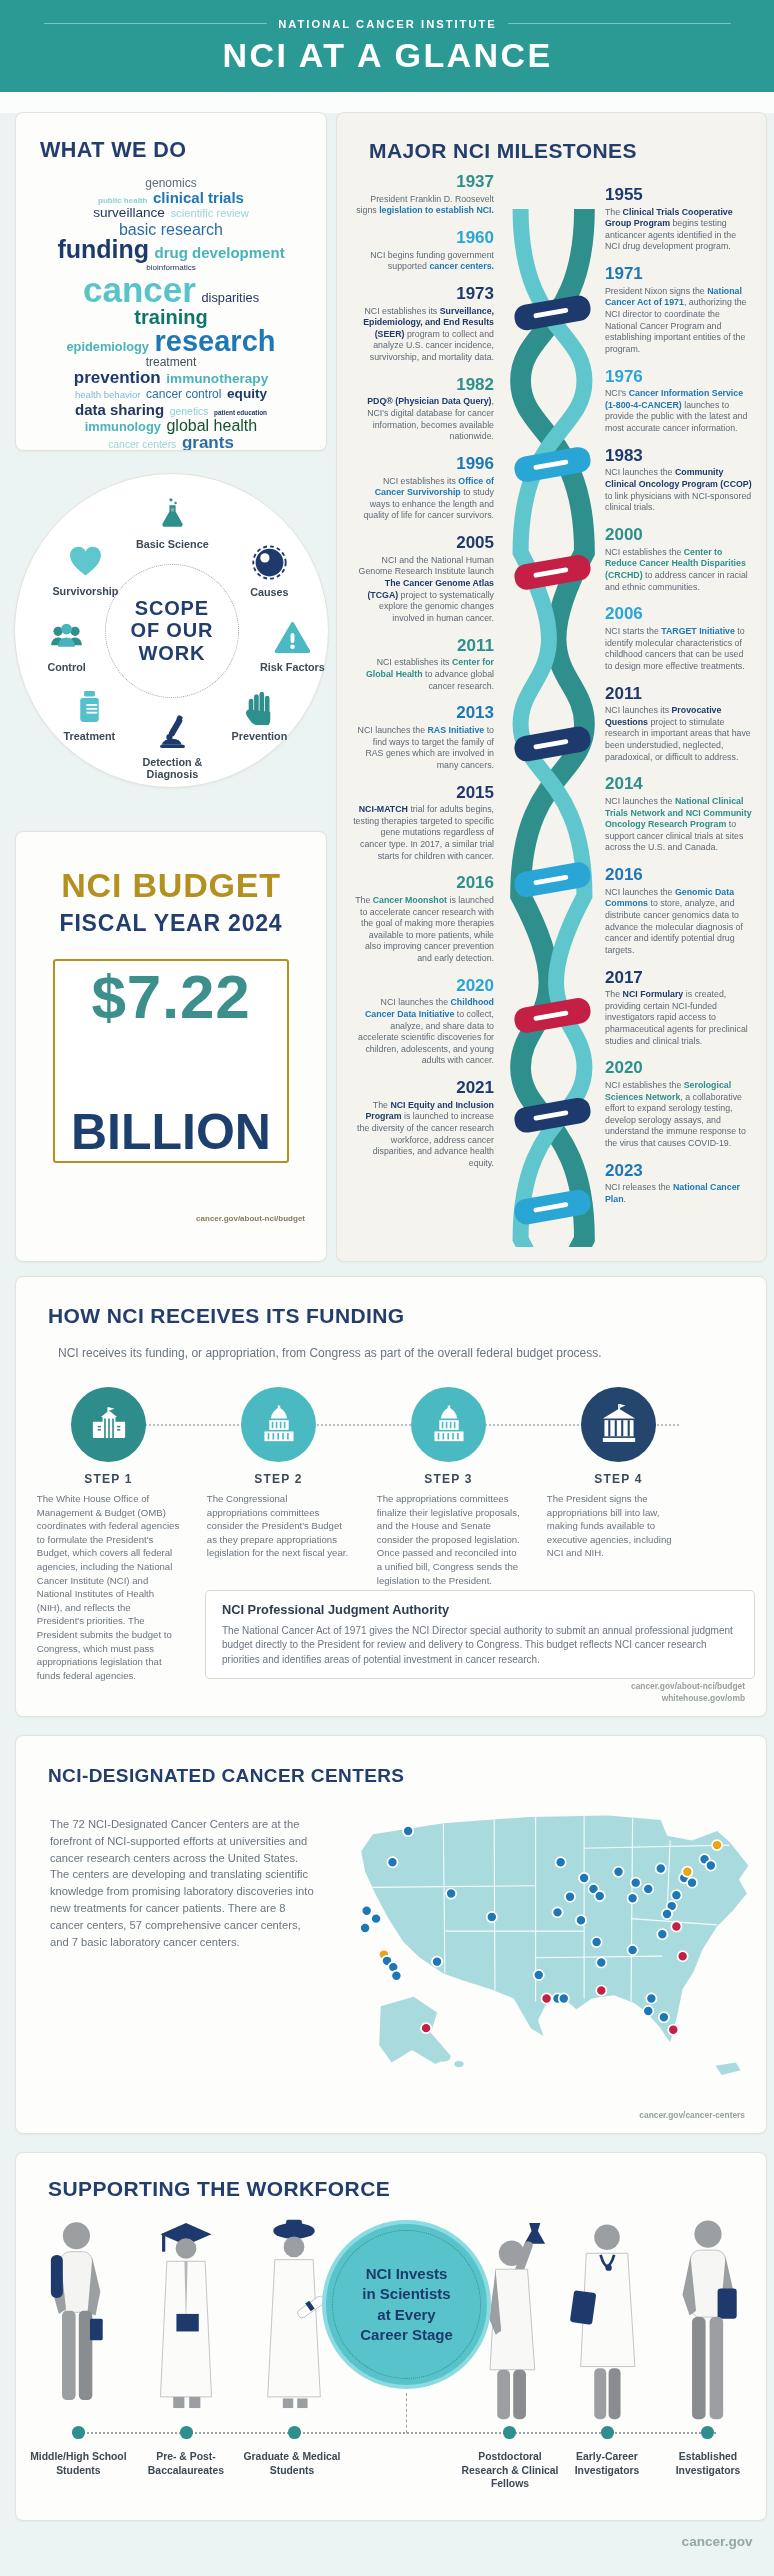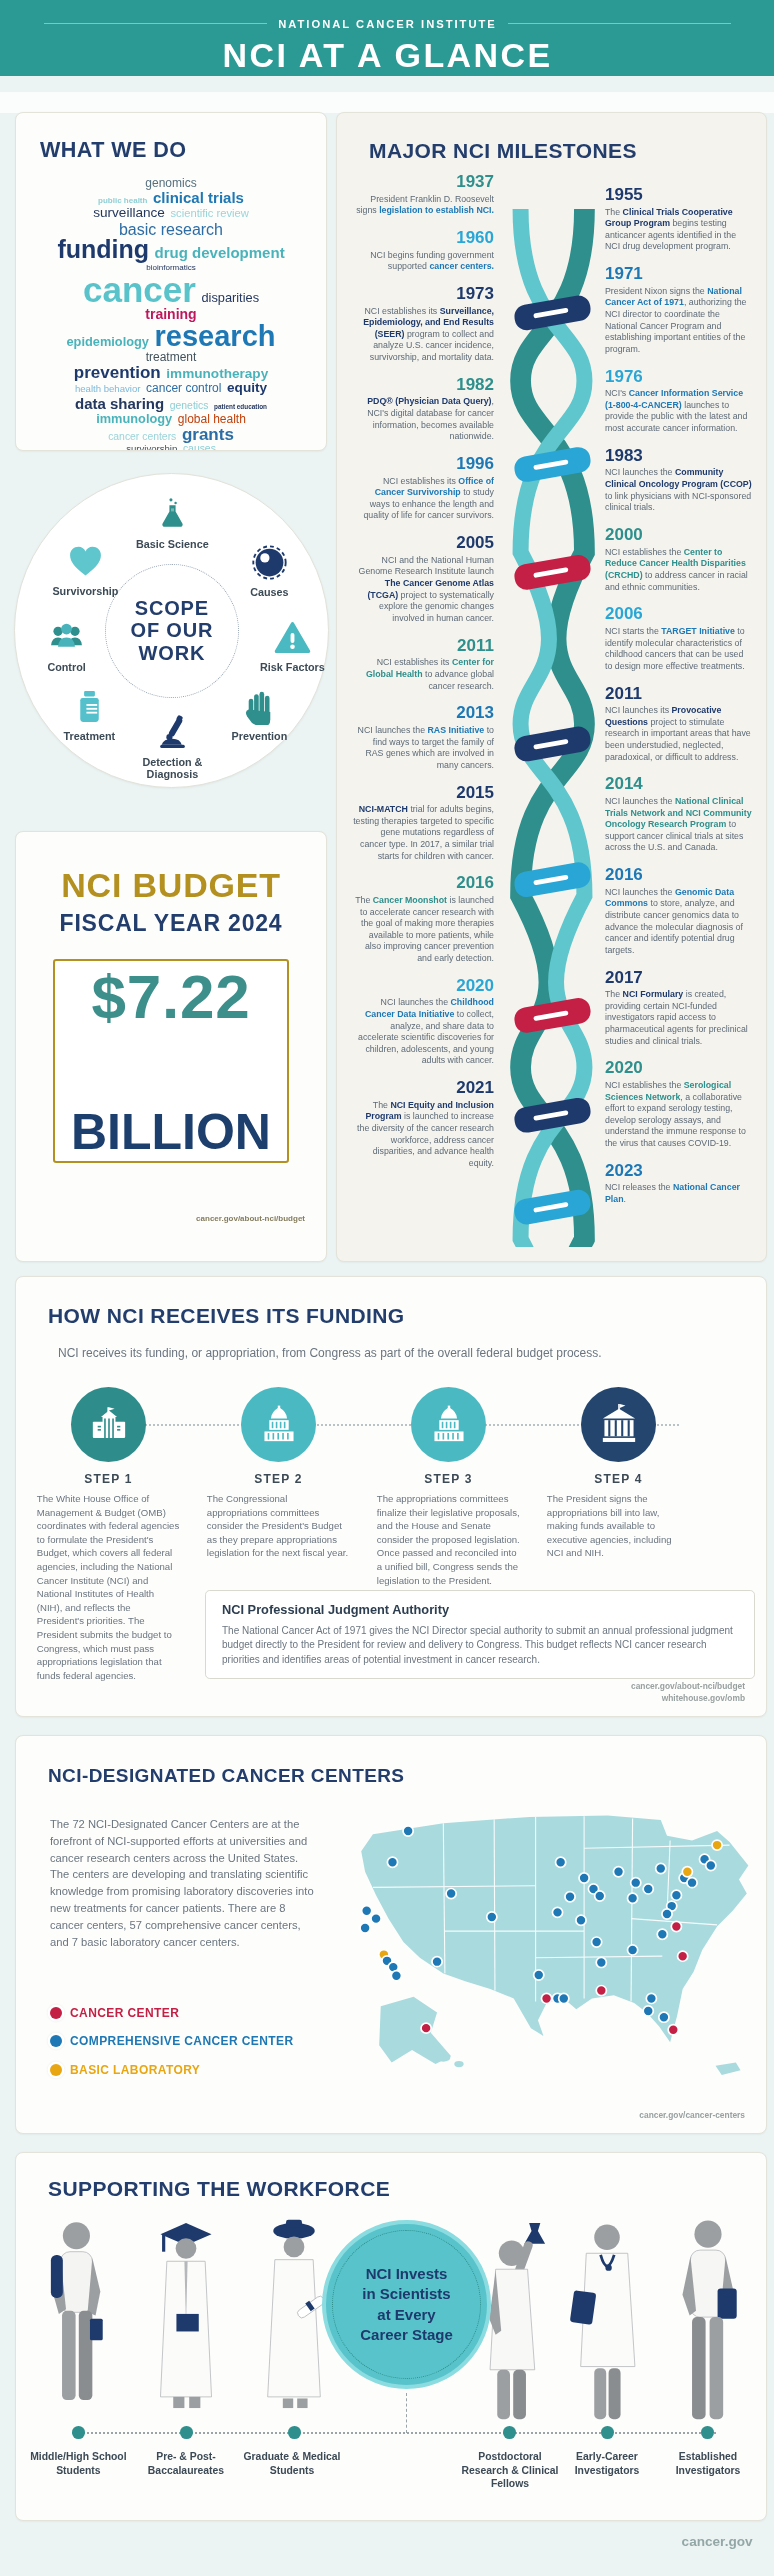--- a/index.html
+++ b/index.html
@@ -1,20 +1,20 @@
 <!DOCTYPE html>
 <html style="font-size:12.8px"><head>
 <meta charset="utf-8">
 <style>
   * { margin:0; padding:0; box-sizing:border-box; }
   body { font-family:"Liberation Sans", sans-serif; background:#ecf4f3; }
   #page { position:relative; width:775px; height:2576px; background:#ecf4f3; overflow:hidden; }
 
   
-  .header { position:absolute; left:0; top:0; width:775px; height:76px; background:#2b9a95; color:#fff; }
+  .header { position:absolute; left:0; top:0; width:775px; height:92px; background:#2b9a95; color:#fff; }
   .header-row { display:flex; align-items:center; gap:11.2px; padding:17.6px 44px 0 44px; }
   .header-rule { flex:1; height:1.6px; background:#7fc6c2; }
   .header-institute { font-size:11.2px; font-weight:700; letter-spacing:2px; white-space:nowrap; }
   .header-title { text-align:center; font-size:34px; font-weight:800; letter-spacing:2.4px; margin-top:6.4px; }
   .white-strip { position:absolute; left:0; top:92px; width:775px; height:21px; background:#fbfdfd; }
 
   .card { position:absolute; background:#fdfdfb; border:0.8px solid #e3e3da; border-radius:8px; box-shadow:0 0.8px 1.6px rgba(0,0,0,.04); }
 
   
   #card-whatwedo { left:15px; top:112px; width:312px; height:339px; overflow:hidden; }
@@ -127,40 +127,40 @@
         <span style="font-size: 16px; color: rgb(45, 109, 165); font-weight: 400;">basic research</span>
         <span class="br"></span>
         <span style="font-size: 25px; color: rgb(30, 58, 109); font-weight: 700;">funding</span>
         <span style="font-size: 15px; color: rgb(73, 179, 187); font-weight: 700;">drug development</span>
         <span class="br"></span>
         <span style="font-size: 8px; color: rgb(36, 55, 95); font-weight: 400;">bioinformatics</span>
         <span class="br"></span>
         <span style="font-size: 35px; color: rgb(88, 195, 202); font-weight: 800;">cancer</span>
         <span style="font-size: 12.8px; color: rgb(36, 55, 95); font-weight: 400;">disparities</span>
         <span class="br"></span>
-        <span style="font-size: 14px; color: #be185d; font-weight: 800;">training</span>
+        <span style="font-size: 20px; color: #0f766e; font-weight: 800;">training</span>
         <span class="br"></span>
         <span style="font-size: 12.8px; color: rgb(73, 179, 187); font-weight: 700;">epidemiology</span>
         <span style="font-size: 29px; color: rgb(29, 120, 181); font-weight: 800;">research</span>
         <span class="br"></span>
         <span style="font-size: 12px; color: rgb(66, 82, 92); font-weight: 400;">treatment</span>
         <span class="br"></span>
         <span style="font-size: 17px; color: rgb(30, 58, 109); font-weight: 800;">prevention</span>
         <span style="font-size: 13.6px; color: rgb(73, 179, 187); font-weight: 700;">immunotherapy</span>
         <span class="br"></span>
         <span style="font-size: 9.6px; color: rgb(127, 185, 217); font-weight: 400;">health behavior</span>
         <span style="font-size: 12px; color: rgb(45, 109, 165); font-weight: 400;">cancer control</span>
         <span style="font-size: 13.6px; color: rgb(30, 58, 109); font-weight: 800;">equity</span>
         <span class="br"></span>
         <span style="font-size: 15px; color: rgb(36, 55, 95); font-weight: 800;">data sharing</span>
         <span style="font-size: 10.4px; color: rgb(142, 207, 214); font-weight: 400;">genetics</span>
         <span style="font-size: 6.4px; color: rgb(36, 55, 95); font-weight: 600;">patient education</span>
         <span class="br"></span>
         <span style="font-size: 12.8px; color: rgb(73, 179, 187); font-weight: 800;">immunology</span>
-        <span style="font-size: 12px; color: #c2410c; font-weight: 400;">global health</span>
+        <span style="font-size: 16px; color: #14532d; font-weight: 400;">global health</span>
         <span class="br"></span>
         <span style="font-size: 10.4px; color: rgb(155, 212, 218); font-weight: 400; text-align: center;">cancer centers</span>
         <span style="font-size: 17px; color: rgb(45, 109, 165); font-weight: 800;">grants</span>
         <span class="br"></span>
         <span style="font-size: 9.6px; color: rgb(66, 82, 92); font-weight: 400;">survivorship</span>
         <span style="font-size: 10.4px; color: rgb(142, 207, 214); font-weight: 400;">causes</span>
       </div>
   </div>
 
   <div id="scope">
@@ -494,34 +494,20 @@
     </div>
     <div class="fund-links">
       <div>cancer.gov/about-nci/budget</div>
       <div>whitehouse.gov/omb</div>
     </div>
   </div>
 
   <div id="card-centers" class="card">
     <div class="centers-title">NCI-DESIGNATED CANCER CENTERS</div>
     <div class="centers-intro">The 72 NCI-Designated Cancer Centers are at the forefront of NCI-supported efforts at universities and cancer research centers across the United States. The centers are developing and translating scientific knowledge from promising laboratory discoveries into new treatments for cancer patients. There are 8 cancer centers, 57 comprehensive cancer centers, and 7 basic laboratory cancer centers.</div>
-    <div class="legend">
-        <div class="legend-item">
-          <span class="legend-dot" style="background: rgb(196, 31, 69);"></span>
-          <span class="legend-label" style="color: rgb(196, 31, 69);">CANCER CENTER</span>
-        </div>
-        <div class="legend-item">
-          <span class="legend-dot" style="background: rgb(29, 120, 181);"></span>
-          <span class="legend-label" style="color: rgb(29, 120, 181);">COMPREHENSIVE CANCER CENTER</span>
-        </div>
-        <div class="legend-item">
-          <span class="legend-dot" style="background: rgb(232, 166, 19);"></span>
-          <span class="legend-label" style="color: rgb(232, 166, 19);">BASIC LABORATORY</span>
-        </div>
-      </div>
     <div class="map-wrap">
       <svg viewBox="0 0 560 390" width="438" height="312">
         <path id="map-mainland" d="M60,52 L150,38 L260,30 L360,28 L428,34 L436,54 L468,60 L500,48 L516,62 L540,92 L528,110 L538,128 L520,150 L500,170 L481,200 L470,228 L456,250 L449,284 L440,318 L426,298 L410,280 L394,268 L368,258 L340,262 L320,276 L304,262 L282,268 L271,290 L278,310 L262,300 L240,262 L210,250 L178,240 L150,230 L120,210 L99,190 L80,160 L64,130 L50,100 L45,74 Z" fill="#a9dade"></path>
         <g stroke="#ffffff" stroke-width="1.4" fill="none" opacity="0.9">
           <path d="M150,38 L152,230"></path>
             <path d="M215,33 L216,252"></path>
             <path d="M268,30 L268,266"></path>
           <path d="M330,29 L330,262"></path>
             <path d="M392,32 L390,266"></path>
             <path d="M440,60 L436,154"></path>

